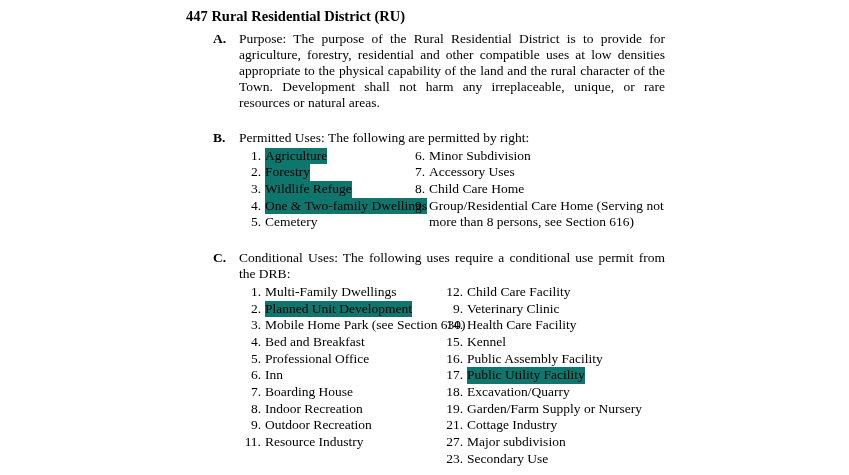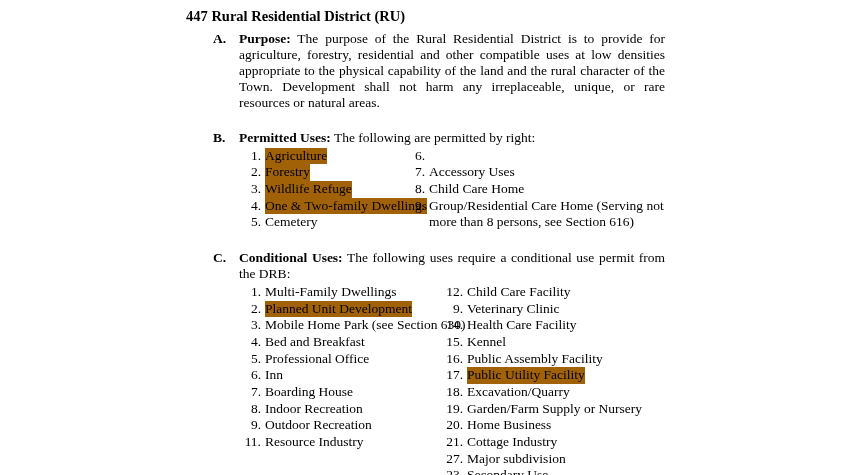--- a/index.html
+++ b/index.html
@@ -37,21 +37,21 @@
     top: 0;
     font-weight: bold;
     width: 20px;
   }
   .sec-body {
     margin-left: 239px;
     margin-right: 184px;
     text-align: justify;
   }
   .sec-head-run {
-    font-weight: bold;
+    font-weight: normal;
   }
   .list-wrap {
     margin-left: 239px;
     margin-top: 2px;
     position: relative;
   }
   .cols {
     display: flex;
     flex-direction: row;
   }
@@ -67,21 +67,21 @@
   }
   .num {
     text-align: right;
     padding-right: 4px;
     flex: 0 0 auto;
   }
   .txt {
     flex: 0 0 auto;
   }
   .hl {
-    background: #a16207;
+    background: #0f766e;
   }
   
   .permitted .col1 { width: 172px; }
   .permitted .col1 .num { width: 22px; }
   .permitted .col2 .num { width: 14px; }
   .permitted .wrapline {
     white-space: normal;
     display: block;
     max-width: 248px;
   }
@@ -136,20 +136,21 @@
           <span class="txt hl">One &amp; Two-family Dwellings</span>
         </div>
         <div class="li">
           <span class="num">5.</span>
           <span class="txt">Cemetery</span>
         </div>
       </div>
       <div class="col col2">
         <div class="li">
           <span class="num">6.</span>
+          <span class="txt">Minor Subdivision</span>
         </div>
         <div class="li">
           <span class="num">7.</span>
           <span class="txt">Accessory Uses</span>
         </div>
         <div class="li">
           <span class="num">8.</span>
           <span class="txt">Child Care Home</span>
         </div>
         <div class="li">
@@ -241,24 +242,20 @@
         </div>
         <div class="li">
           <span class="num">18.</span>
           <span class="txt">Excavation/Quarry</span>
         </div>
         <div class="li">
           <span class="num">19.</span>
           <span class="txt">Garden/Farm Supply or Nursery</span>
         </div>
         <div class="li">
-          <span class="num">20.</span>
-          <span class="txt">Home Business</span>
-        </div>
-        <div class="li">
           <span class="num">21.</span>
           <span class="txt">Cottage Industry</span>
         </div>
         <div class="li">
           <span class="num">27.</span>
           <span class="txt">Major subdivision</span>
         </div>
         <div class="li">
           <span class="num">23.</span>
           <span class="txt">Secondary Use</span>

